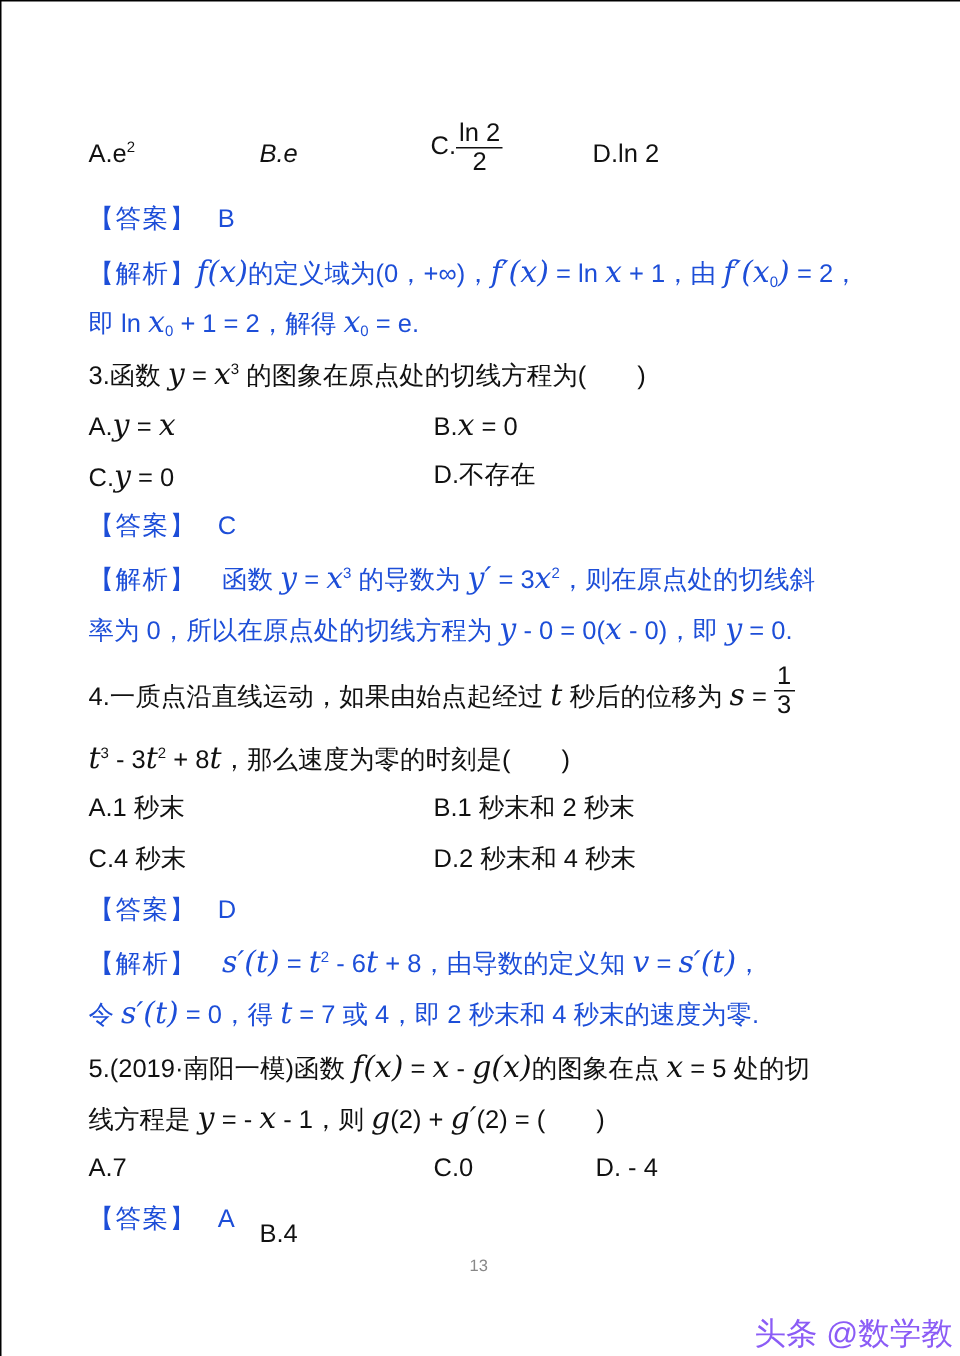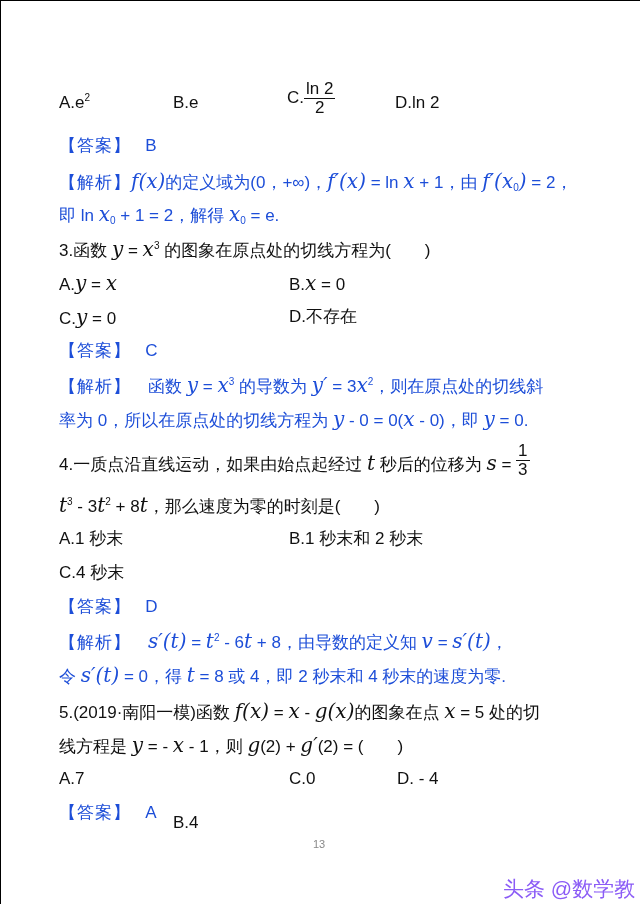--- a/index.html
+++ b/index.html
@@ -23,21 +23,21 @@
     .watermark { position: absolute; left: 503px; top: 875px; font-size: 21px; color: #8b5cf6; text-shadow: 0 0 2px #fff; }
   </style>
 </head>
 <body>
 
 <div class="page-border-top"></div>
 <div class="page-border-left"></div>
 
 <div class="line" style="top:92px; width:560px; height:40px;">
   <span class="opt" style="left:0; top:0;"><span>A.e</span><sup>2</sup></span>
-  <span class="opt" style="left:114px; top:0;">B.e</span>
+  <span class="opt" style="left:114px; top:0;font-style:italic;">B.e</span>
   <span class="opt" style="left:228px; top:-12px;">
     <span>C.</span><span class="frac"><span class="num">ln 2</span><span class="den">2</span></span>
   </span>
   <span class="opt" style="left:336px; top:0;">D.ln 2</span>
 </div>
 
 <div class="line red" style="top:135px;">
   <span class="tag">【答案】</span>&nbsp;&nbsp;&nbsp;<span>B</span>
 </div>
 
@@ -83,32 +83,33 @@
   <span class="it">t</span><sup>3</sup><span> - 3</span><span class="it">t</span><sup>2</sup><span> + 8</span><span class="it">t</span><span>，那么速度为零的时刻是(　　)</span>
 </div>
 
 <div class="line" style="top:528px; width:560px;">
   <span>A.1 秒末</span>
   <span class="opt" style="left:230px; top:0;">B.1 秒末和 2 秒末</span>
 </div>
 
 <div class="line" style="top:562px; width:560px;">
   <span>C.4 秒末</span>
+  <span class="opt" style="left:230px; top:0;">D.2 秒末和 4 秒末</span>
 </div>
 
 <div class="line red" style="top:596px;">
   <span class="tag">【答案】</span>&nbsp;&nbsp;&nbsp;<span>D</span>
 </div>
 
 <div class="line red" style="top:630px;">
   <span class="tag">【解析】</span><span>　</span><span class="it">s′(t)</span><span> = </span><span class="it">t</span><sup>2</sup><span> - 6</span><span class="it">t</span><span> + 8，由导数的定义知 </span><span class="it">v</span><span> = </span><span class="it">s′(t)</span><span>，</span>
 </div>
 
 <div class="line red" style="top:664px;">
-  <span>令 </span><span class="it">s′(t)</span><span> = 0，得 </span><span class="it">t</span><span> = 8 或 4，即 2 秒末和 4 秒末的速度为零.</span>
+  <span>令 </span><span class="it">s′(t)</span><span> = 0，得 </span><span class="it">t</span><span> = 7 或 4，即 2 秒末和 4 秒末的速度为零.</span>
 </div>
 
 <div class="line" style="top:700px;">
   <span>5.(2019·南阳一模)函数 </span><span class="it">f(x)</span><span> = </span><span class="it">x</span><span> - </span><span class="it">g(x)</span><span>的图象在点 </span><span class="it">x</span><span> = 5 处的切</span>
 </div>
 
 <div class="line" style="top:734px;">
   <span>线方程是 </span><span class="it">y</span><span> = - </span><span class="it">x</span><span> - 1，则 </span><span class="it">g</span><span>(2) + </span><span class="it">g′</span><span>(2) = (　　)</span>
 </div>
 

